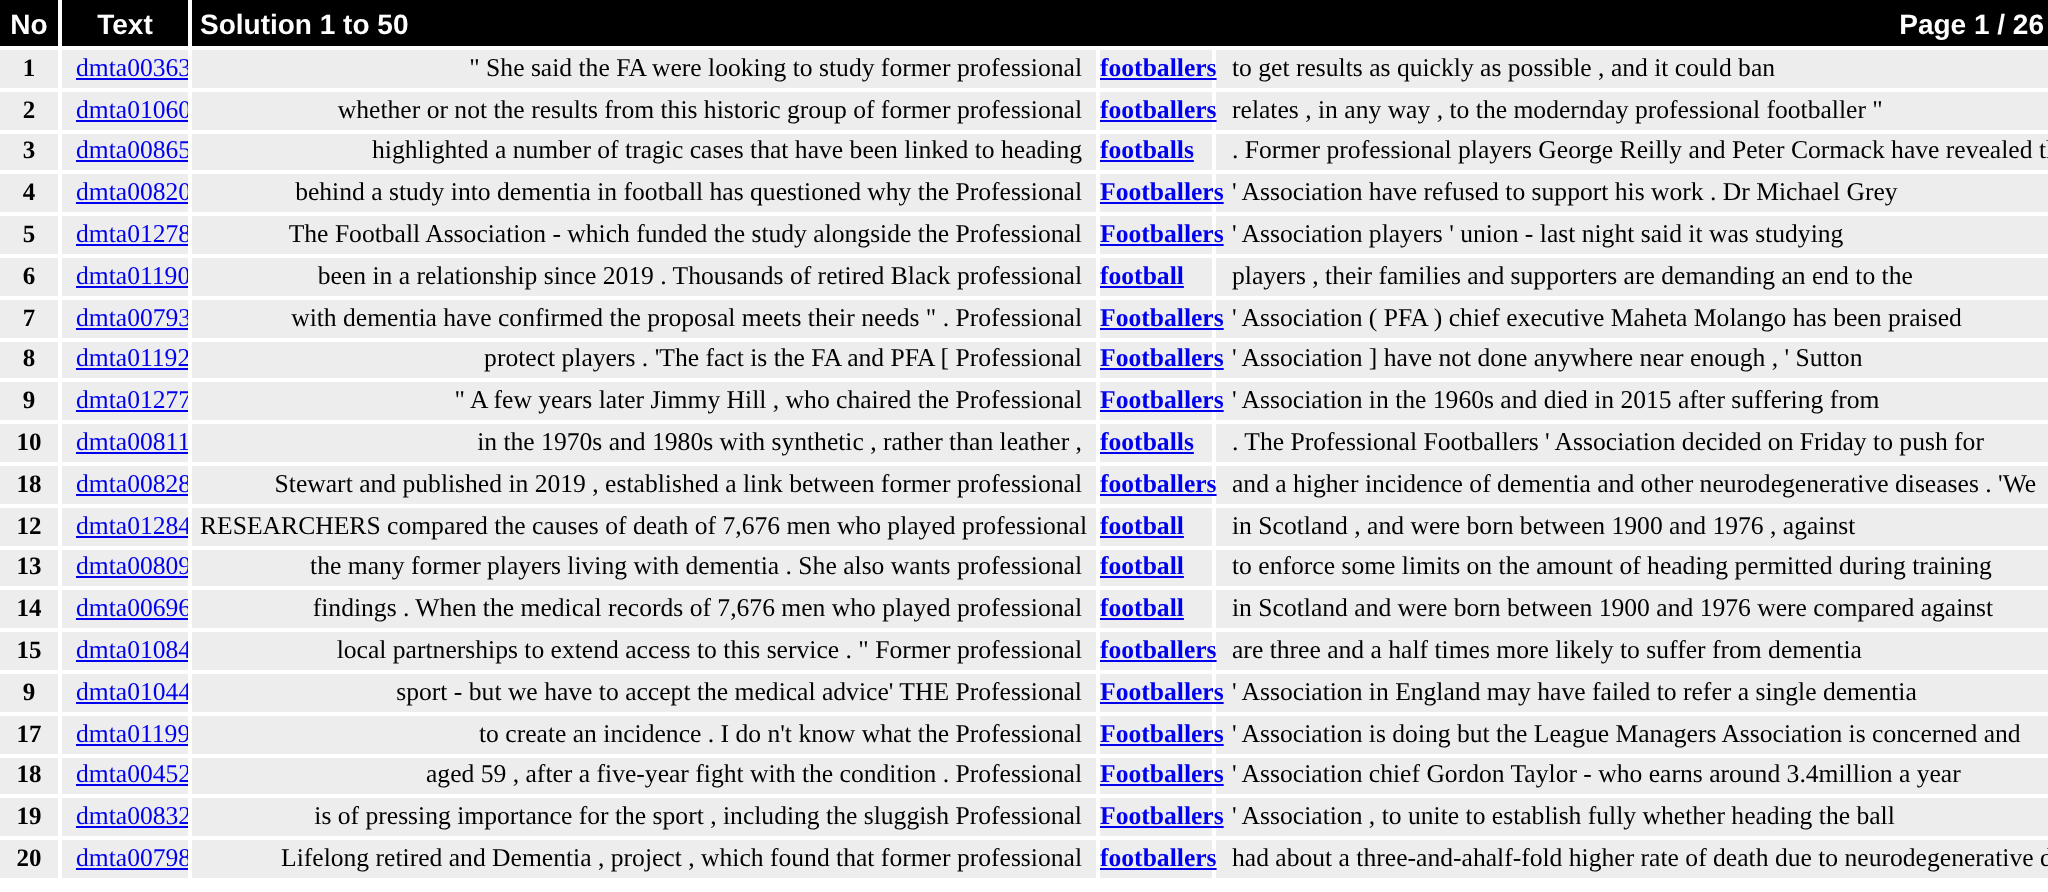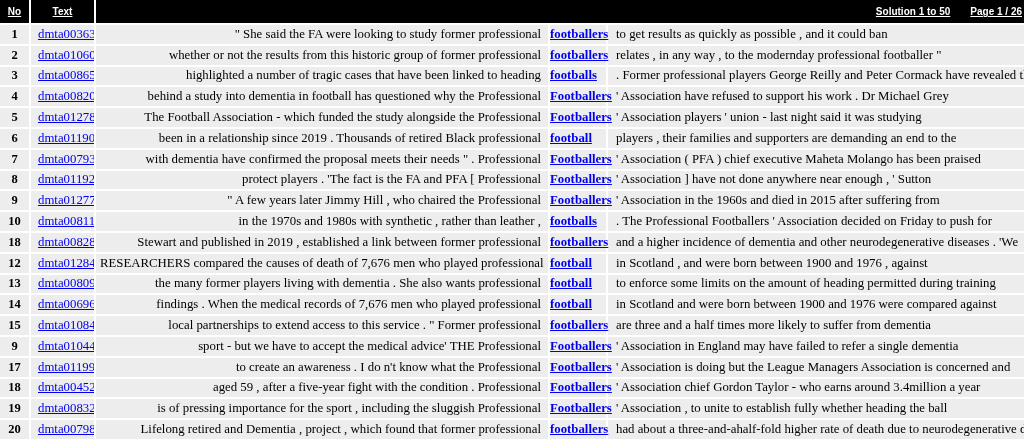--- a/index.html
+++ b/index.html
@@ -8,36 +8,36 @@
   }
   html,body{margin:0;padding:0;background:var(--gap);}
   body{width:1024px;height:446px;overflow:hidden;}
   table.conc{
     border-collapse:separate;border-spacing:2px;
     table-layout:fixed;width:1028px;margin:-2px 0 0 -2px;
   }
   th,td{padding:0 4px;overflow:hidden;white-space:nowrap;}
   th{
     background:var(--header_bg);color:var(--header_text);
-    font-family:"Liberation Sans",sans-serif;font-size:10px;font-weight:bold;
-    height:23px;text-align:center;text-decoration:underline;
+    font-family:"Liberation Sans",sans-serif;font-size:14px;font-weight:bold;
+    height:23px;text-align:center;
   }
   td{
     background:var(--row_bg);color:var(--text);
     font-family:"Liberation Serif",serif;font-size:12.8px;
     height:18.8px;vertical-align:middle;
   }
   td.num{font-weight:bold;text-align:center;font-size:12.5px;}
   td.id{text-align:left;padding-left:7px;}
   td.left{text-align:right;padding-right:7px;}
   td.kw{text-align:left;overflow:visible;padding:0;}
   td.right{text-align:left;padding-left:8px;}
   a{color:var(--link);text-decoration:underline;cursor:pointer;}
   a.kwlink{font-weight:bold;}
-  .hdr-wide{display:flex;justify-content:flex-end;gap:20px;align-items:center;}
+  .hdr-wide{display:flex;justify-content:space-between;gap:20px;align-items:center;}
   col.c-no{width:29px;} col.c-id{width:63px;} col.c-left{width:452px;}
   col.c-kw{width:56px;} col.c-right{width:418px;}
 </style>
 </head>
 <body>
 
 <table class="conc">
   <colgroup>
     <col class="c-no">
       <col class="c-id">
@@ -232,21 +232,21 @@
     <td class="kw">
       <a class="kwlink">Footballers</a>
     </td>
     <td class="right">' Association in England may have failed to refer a single dementia</td>
   </tr>
       <tr>
     <td class="num">17</td>
     <td class="id">
       <a class="idlink">dmta011990</a>
     </td>
-    <td class="left">to create an awareness . I do n't know what the Professional</td>
+    <td class="left">to create an incidence . I do n't know what the Professional</td>
     <td class="kw">
       <a class="kwlink">Footballers</a>
     </td>
     <td class="right">' Association is doing but the League Managers Association is concerned and</td>
   </tr>
       <tr>
     <td class="num">18</td>
     <td class="id">
       <a class="idlink">dmta004525</a>
     </td>

